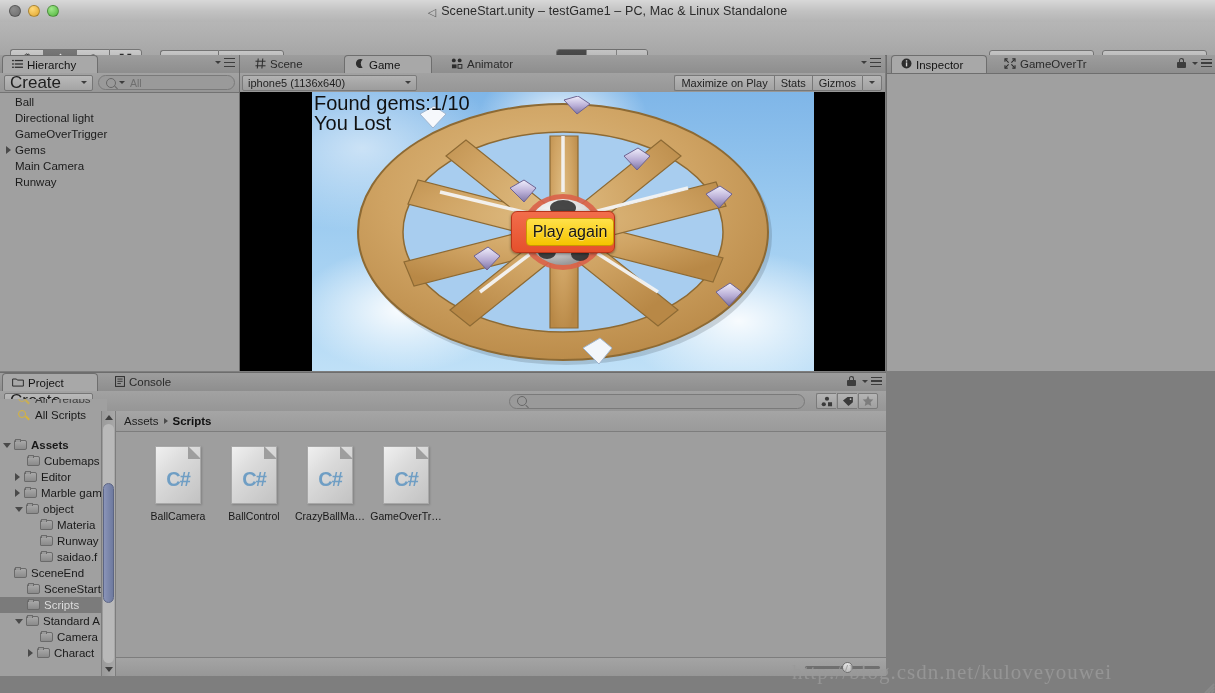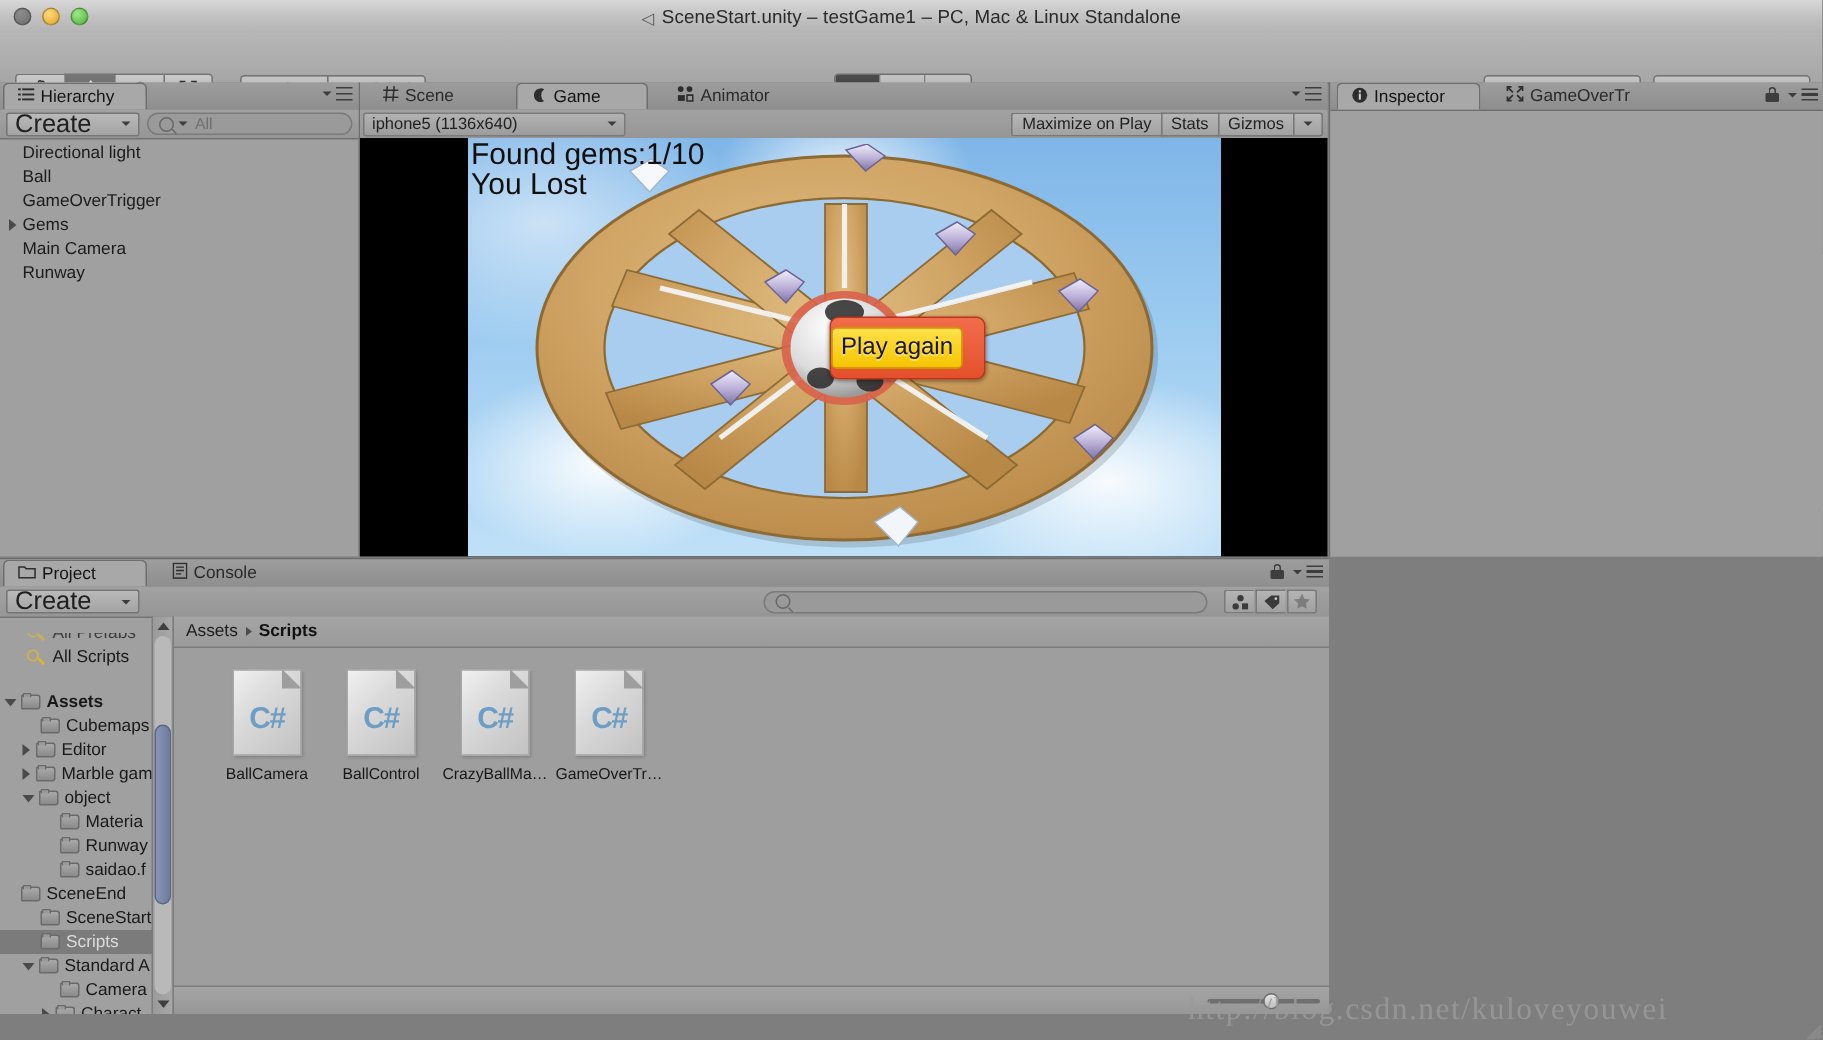--- a/index.html
+++ b/index.html
@@ -157,22 +157,22 @@
       radial-gradient(ellipse 200px 120px at 10% 20%, rgba(255,255,255,.55), rgba(255,255,255,0) 70%),
       linear-gradient(to bottom,#7fb6e8 0%,#9ccbf0 45%,#bfe0f7 100%);
   }
   .hud{position:absolute;left:2px;top:1px;font-size:20px;line-height:20px;color:#101010;font-family:"Liberation Sans",sans-serif;}
   .wheel{position:absolute;left:50%;top:50%;transform:translate(-50%,-50%);}
   .playagain{
     position:absolute;left:50%;top:50%;transform:translate(-50%,-50%);
     width:104px;height:42px;border-radius:6px;
     background:linear-gradient(to bottom,#f26d4b,#e5502c);
     border:1px solid #b8341a;
-    display:flex;align-items:center;justify-content:flex-start;
-    box-shadow:0 1px 3px rgba(0,0,0,.45);box-sizing:border-box;margin-left:42px;
+    display:flex;align-items:center;justify-content:flex-end;
+    box-shadow:0 1px 3px rgba(0,0,0,.45);box-sizing:border-box;
   }
   .playagain-inner{
     width:88px;height:28px;border-radius:4px;
     background:linear-gradient(to bottom,#ffe14a,#f5c400);
     border:1px solid #c99a00;
     display:flex;align-items:center;justify-content:center;
     font-size:16px;color:#151515;box-sizing:border-box;
     text-shadow:0 1px 0 rgba(255,255,255,.4);
   }
 
@@ -195,21 +195,21 @@
   }
   .filter-icons{display:flex;gap:1px;margin-left:6px;margin-right:4px;}
   .fibtn{
     width:20px;height:16px;display:flex;align-items:center;justify-content:center;
     background:linear-gradient(to bottom,#b4b4b4,#a0a0a0);border:1px solid #7a7a7a;
     border-right-width:0;box-sizing:border-box;
   }
   .fibtn:first-child{border-radius:2px 0 0 2px;}
   .fibtn:last-child{border-radius:0 2px 2px 0;border-right-width:1px;}
 
-  #projtree{position:absolute;left:0;top:49px;width:107px;bottom:0;overflow:hidden;background:#a0a0a0;}
+  #projtree{position:absolute;left:0;top:26px;width:107px;bottom:0;overflow:hidden;background:#a0a0a0;}
   .tree-row{height:16px;display:flex;align-items:center;font-size:11.5px;color:#191919;white-space:nowrap;}
   .tree-row.selected{background:#7b7b7b;color:#dcdcdc;}
   .tree-row.bold{font-weight:bold;}
   .folder{
     width:13px;height:10px;flex:none;margin-right:4px;position:relative;
     background:linear-gradient(to bottom,#a9a9a9,#8a8a8a);
     border:1px solid #6a6a6a;border-radius:1px 2px 2px 1px;box-sizing:border-box;
   }
   .folder:before{content:"";position:absolute;left:0;top:-2.5px;width:6px;height:3px;background:#9a9a9a;border:1px solid #6a6a6a;border-bottom:0;border-radius:1px 1px 0 0;box-sizing:border-box;}
   .magfolder{width:13px;height:12px;flex:none;margin-right:4px;position:relative;}
@@ -397,25 +397,25 @@
       <div class="searchfield">
         <span class="mag"></span>
         <span class="mini-caret" style="margin-right:2px;"></span>
         <span>All</span>
       </div>
     </div>
 
     <div class="hier-list">
       <div class="hier-row">
           <span class="tri spacer"></span>
-          <span>Directional light</span>
+          <span>Ball</span>
         </div>
       <div class="hier-row">
           <span class="tri spacer"></span>
-          <span>Ball</span>
+          <span>Directional light</span>
         </div>
       <div class="hier-row">
           <span class="tri spacer"></span>
           <span>GameOverTrigger</span>
         </div>
       <div class="hier-row">
           <span class="tri"></span>
           <span>Gems</span>
         </div>
       <div class="hier-row">

